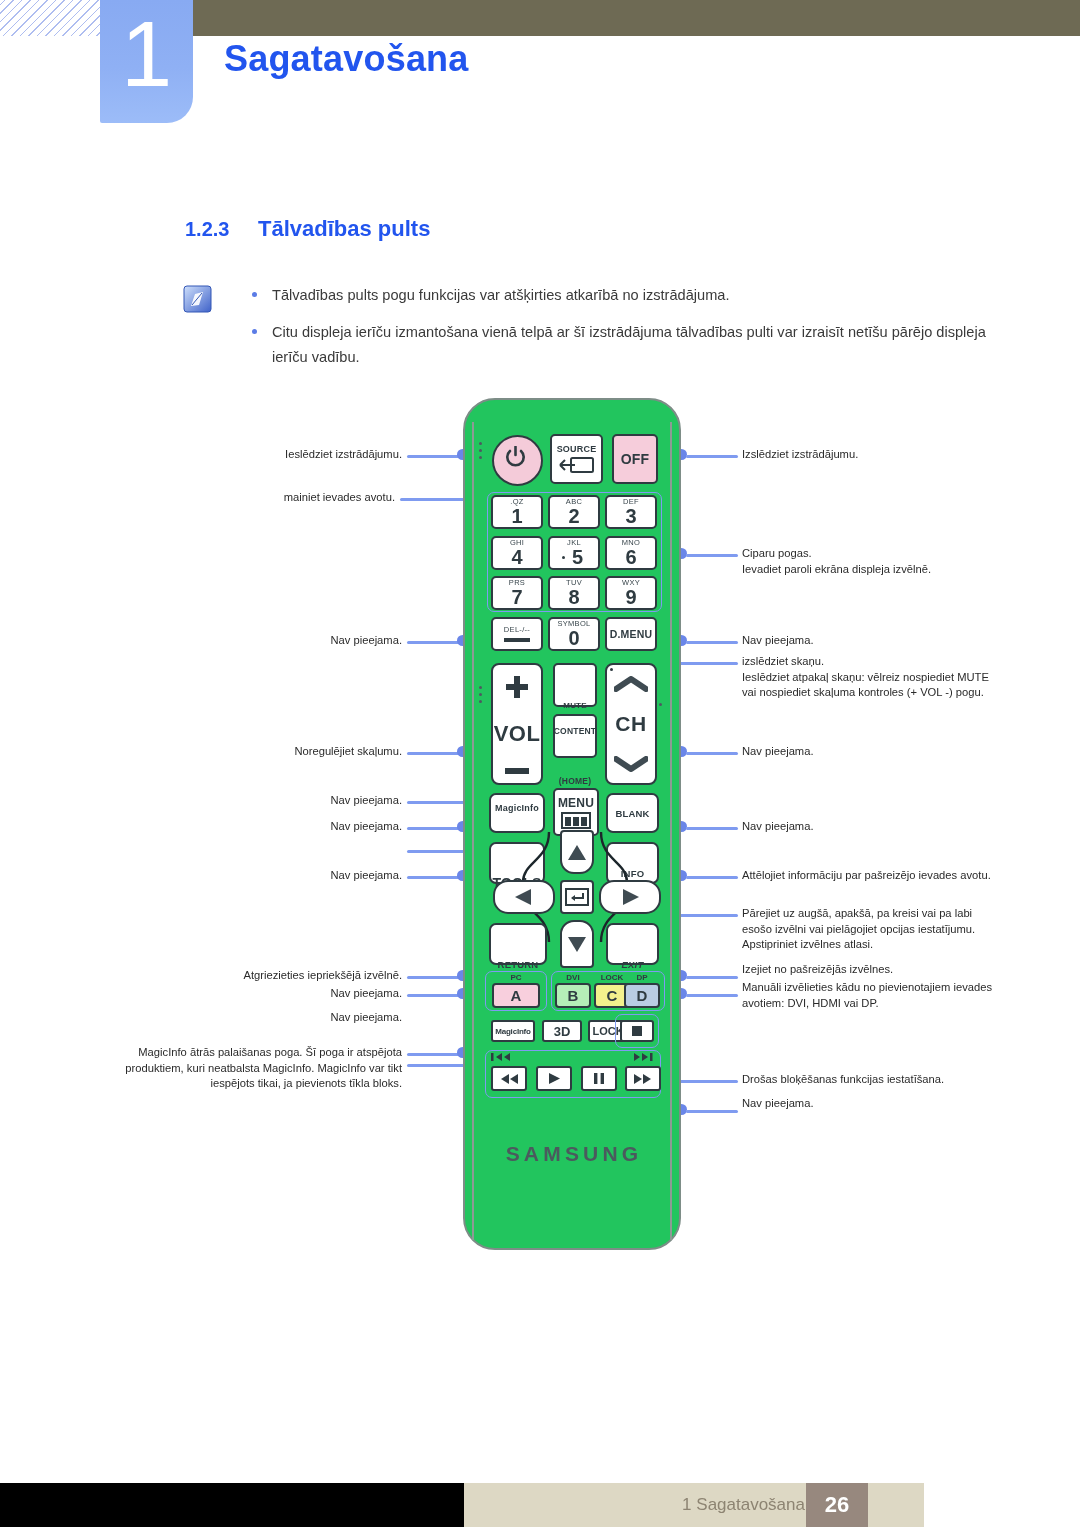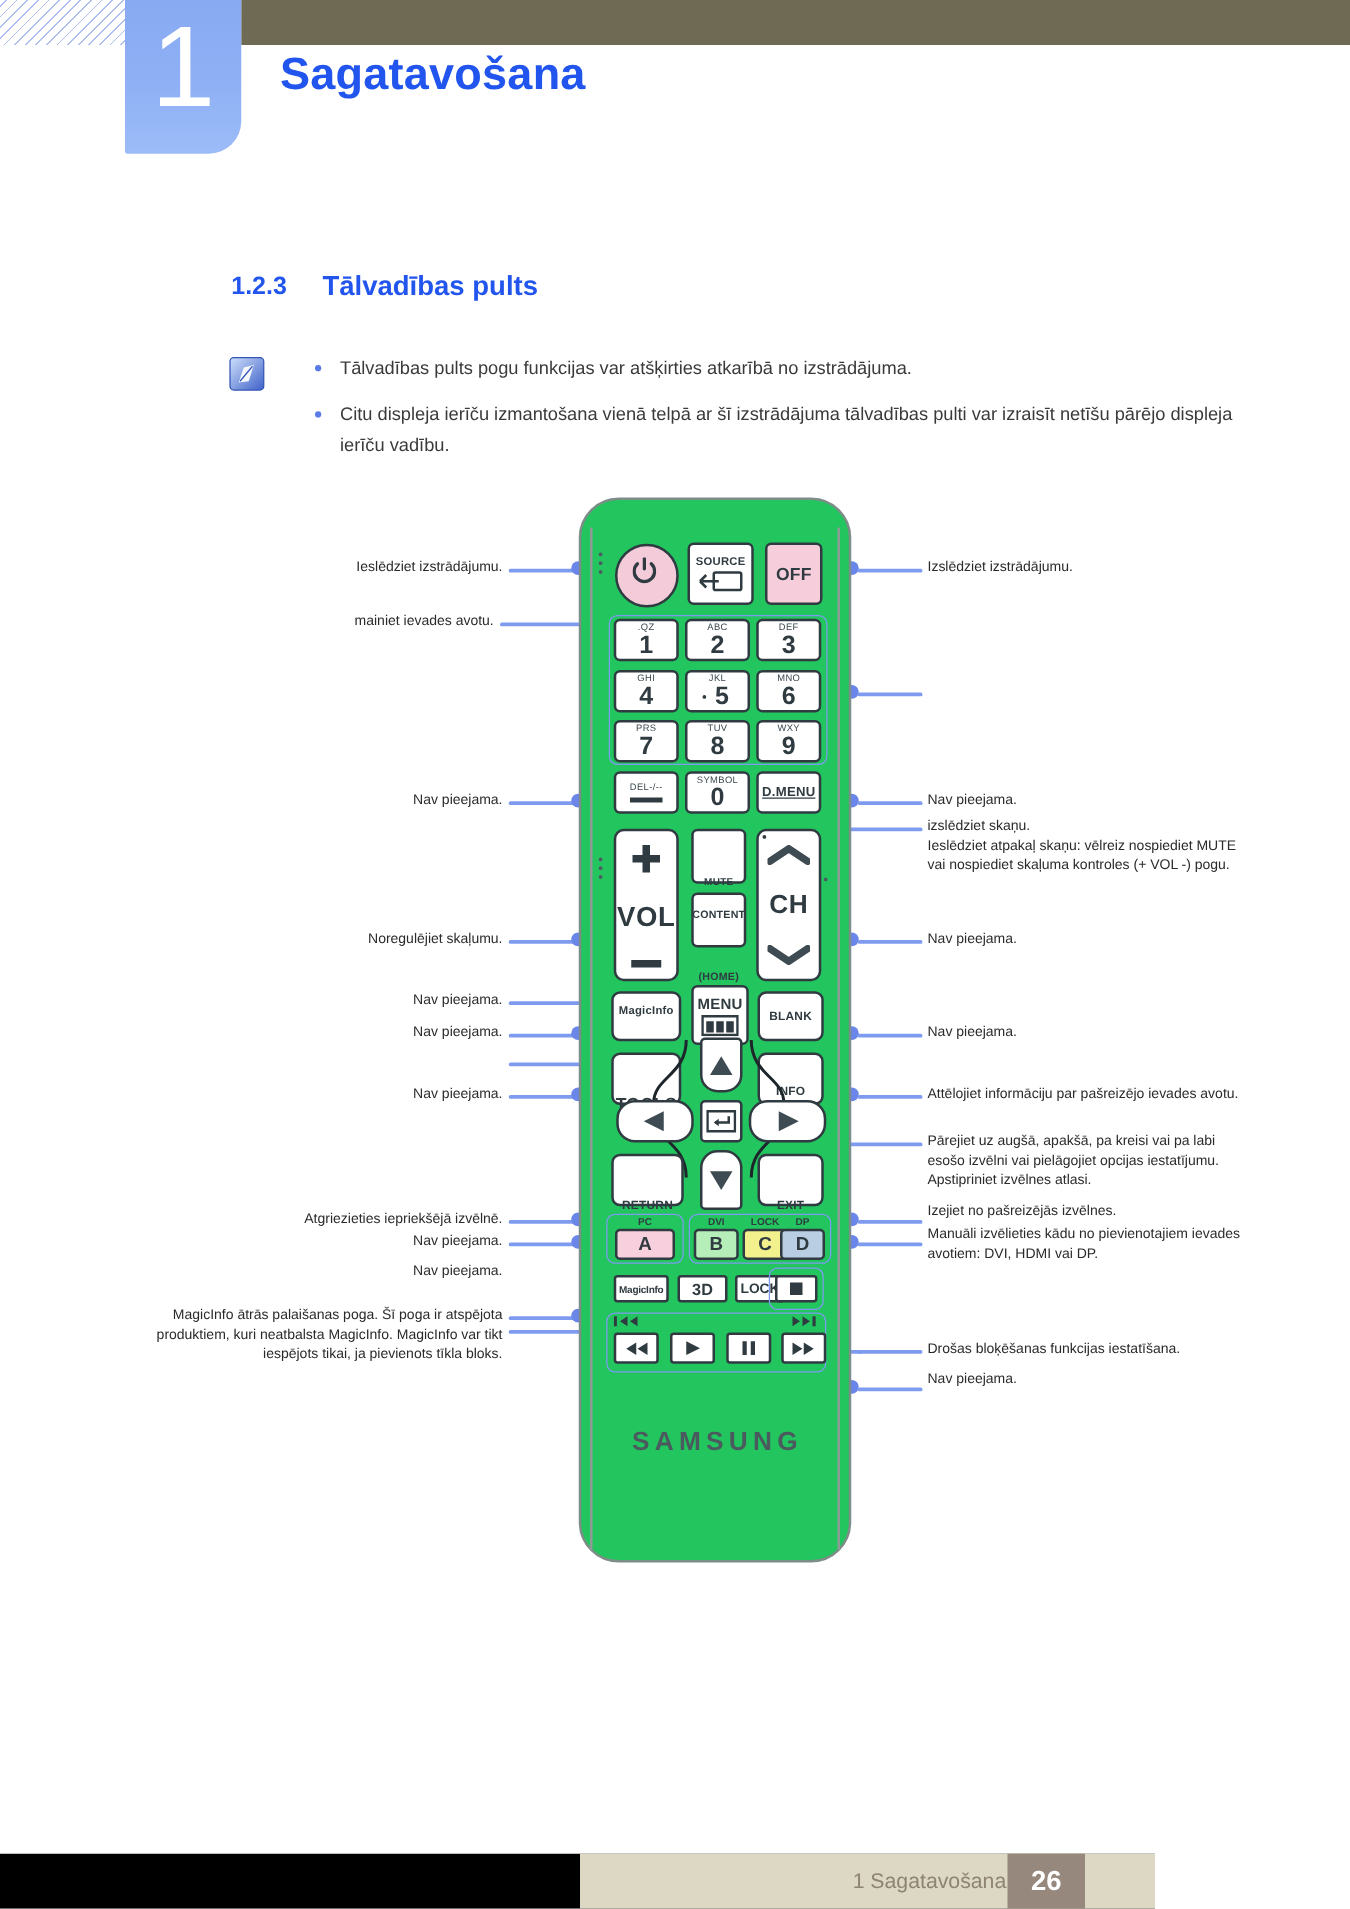--- a/index.html
+++ b/index.html
@@ -324,21 +324,21 @@
     </div>
 
     <div class="btn" style="left:26px;top:217px;width:52px;height:34px;">
       <span class="sub">DEL-/--</span>
       <span style="display:block;width:26px;height:4px;background:#2f3b41;margin-top:4px;"></span>
     </div>
     <div class="btn" style="left:83px;top:217px;width:52px;height:34px;">
       <span class="sub">SYMBOL</span>
       <span class="num">0</span>
     </div>
-    <div class="btn" style="left:140px;top:217px;width:52px;height:34px;text-decoration:underline;">
+    <div class="btn" style="left:140px;top:217px;width:52px;height:34px;">
       <span class="lbl" style="font-size:10.5px;">D.MENU</span>
     </div>
 
     <div class="btn" style="left:26px;top:263px;width:52px;height:122px;border-radius:8px;justify-content:space-between;padding:9px 0;">
       <svg width="26" height="26" viewBox="0 0 26 26">
         <rect x="10" y="2" width="6" height="22" fill="#2f3b41"></rect>
         <rect x="2" y="10" width="22" height="6" fill="#2f3b41"></rect>
       </svg>
       <span style="font-size:22px;font-weight:bold;letter-spacing:.5px;">VOL</span>
       <span style="display:block;width:24px;height:6px;background:#2f3b41;"></span>
@@ -444,21 +444,21 @@
     </div>
 
     <div class="btn" style="left:24px;top:523px;width:58px;height:42px;border-radius:7px;">
       <span class="lbl-sm" style="font-size:9.5px;">RETURN</span>
       <svg width="22" height="18" viewBox="0 0 22 18">
         <path d="M18 3 A8 8 0 1 0 19 12" fill="none" stroke="#2f3b41" stroke-width="2.2" stroke-linecap="round"></path>
         <path d="M18 0 L18 6 L13 4 Z" fill="#2f3b41"></path>
       </svg>
     </div>
     <div class="btn" style="left:141px;top:523px;width:53px;height:42px;border-radius:7px;">
-      <span class="lbl-sm" style="font-size:9.5px;">EXIT</span>
+      <span class="lbl-sm" style="font-size:9.5px;font-style:italic;">EXIT</span>
       <svg width="24" height="19" viewBox="0 0 24 19">
         <path d="M10 1 H22 V18 H10" fill="none" stroke="#2f3b41" stroke-width="2"></path>
         <path d="M13 4 L19 4 L19 15 L13 15 Z" fill="#2f3b41"></path>
         <path d="M1 9.5 L9 9.5 M5 5.5 L9 9.5 L5 13.5" fill="none" stroke="#2f3b41" stroke-width="2"></path>
       </svg>
     </div>
 
     <div class="grp" style="left:20px;top:571px;width:62px;height:40px;"></div>
     <div class="grp" style="left:86px;top:571px;width:114px;height:40px;"></div>
 
@@ -541,20 +541,22 @@
   <div class="co left" style="left:110px;top:346px;width:292px;">Noregulējiet skaļumu.</div>
   <div class="co left" style="left:120px;top:395px;width:282px;">Nav pieejama.</div>
   <div class="co left" style="left:120px;top:421px;width:282px;">Nav pieejama.</div>
   <div class="co left" style="left:120px;top:470px;width:282px;">Nav pieejama.</div>
   <div class="co left" style="left:100px;top:570px;width:302px;">Atgriezieties iepriekšējā izvēlnē.</div>
   <div class="co left" style="left:120px;top:588px;width:282px;">Nav pieejama.</div>
   <div class="co left" style="left:120px;top:612px;width:282px;">Nav pieejama.</div>
   <div class="co left" style="left:80px;top:647px;width:322px;">MagicInfo ātrās palaišanas poga. Šī poga ir atspējota produktiem, kuri neatbalsta MagicInfo. MagicInfo var tikt iespējots tikai, ja pievienots tīkla bloks.</div>
 
   <div class="co right" style="left:742px;top:49px;width:320px;">Izslēdziet izstrādājumu.</div>
+  <div class="co right" style="left:742px;top:148px;width:320px;white-space:pre-line;">Ciparu pogas.
+Ievadiet paroli ekrāna displeja izvēlnē.</div>
   <div class="co right" style="left:742px;top:235px;width:320px;">Nav pieejama.</div>
   <div class="co right" style="left:742px;top:256px;width:330px;white-space:pre-line;">izslēdziet skaņu.
 Ieslēdziet atpakaļ skaņu: vēlreiz nospiediet MUTE
 vai nospiediet skaļuma kontroles (+ VOL -) pogu.</div>
   <div class="co right" style="left:742px;top:346px;width:320px;">Nav pieejama.</div>
   <div class="co right" style="left:742px;top:421px;width:320px;">Nav pieejama.</div>
   <div class="co right" style="left:742px;top:470px;width:320px;">Attēlojiet informāciju par pašreizējo ievades avotu.</div>
   <div class="co right" style="left:742px;top:508px;width:330px;white-space:pre-line;">Pārejiet uz augšā, apakšā, pa kreisi vai pa labi
 esošo izvēlni vai pielāgojiet opcijas iestatījumu.
 Apstipriniet izvēlnes atlasi.</div>

